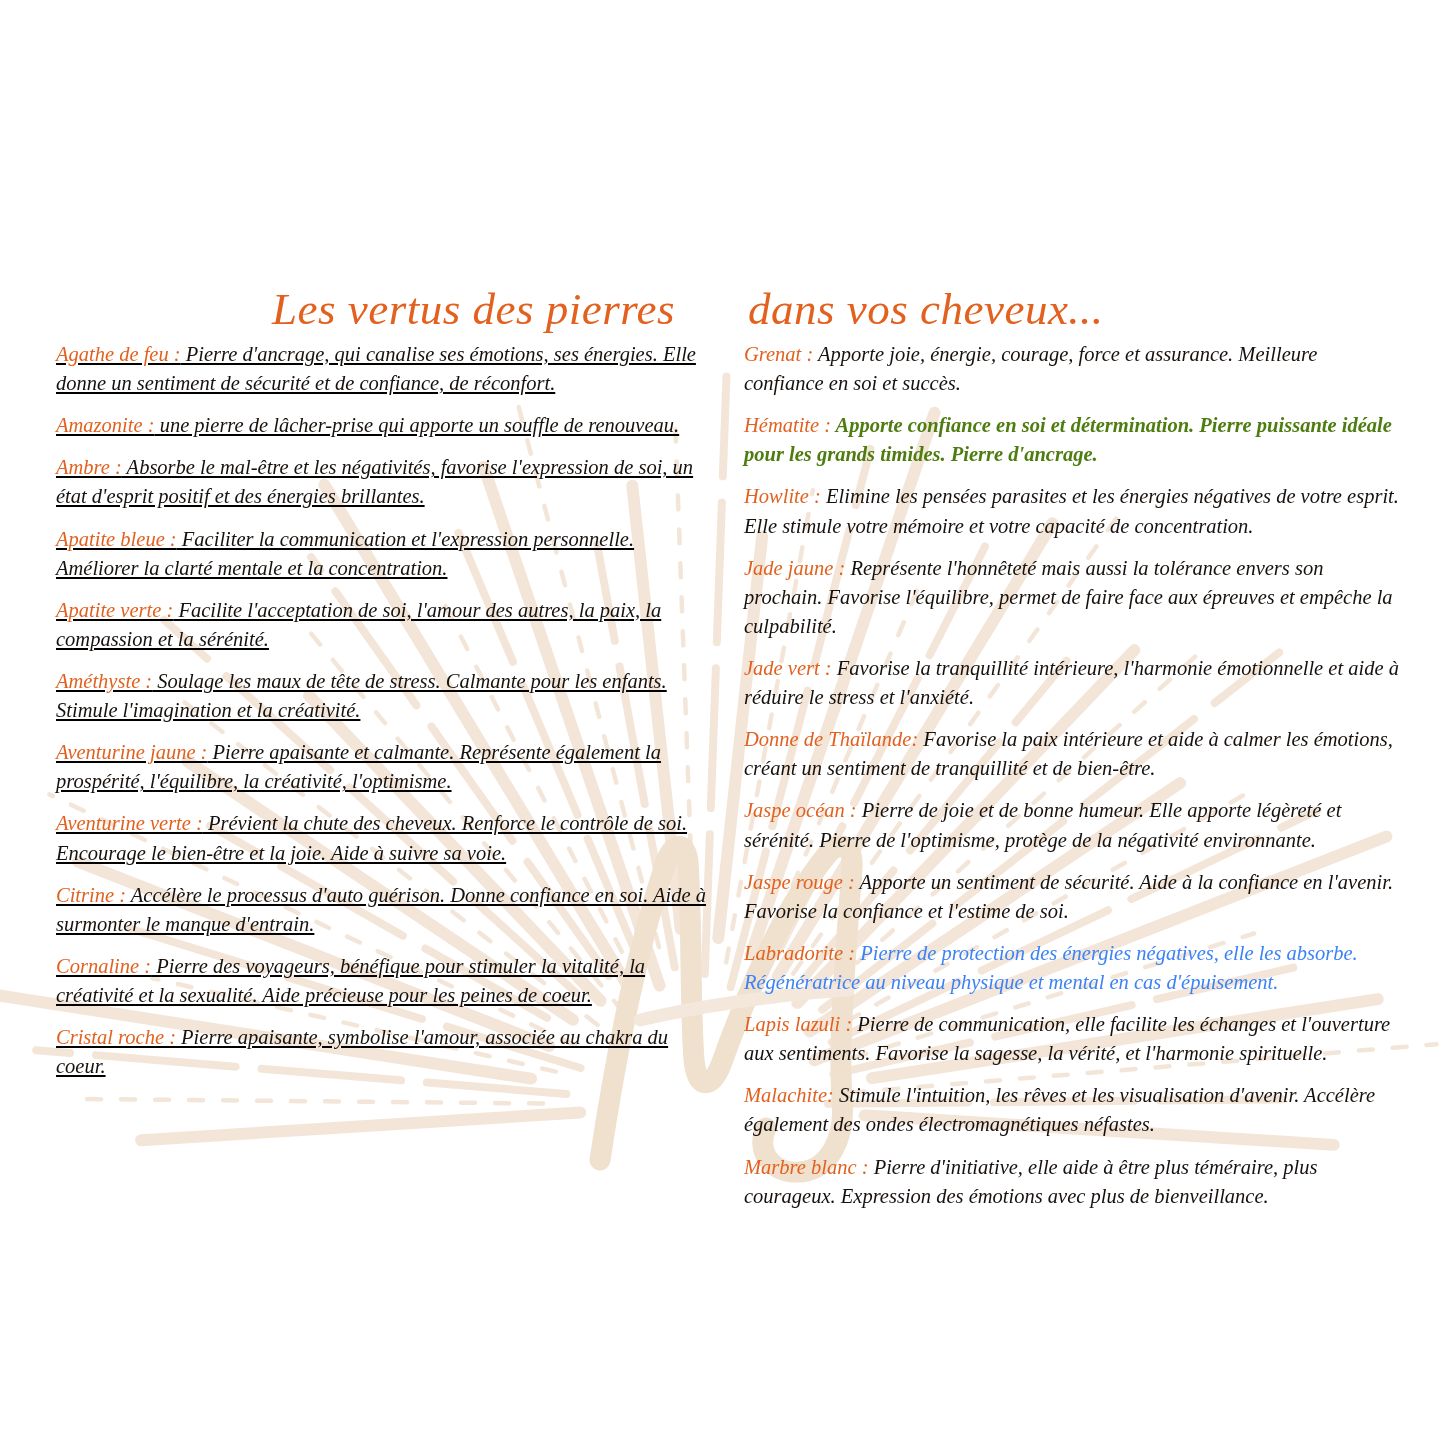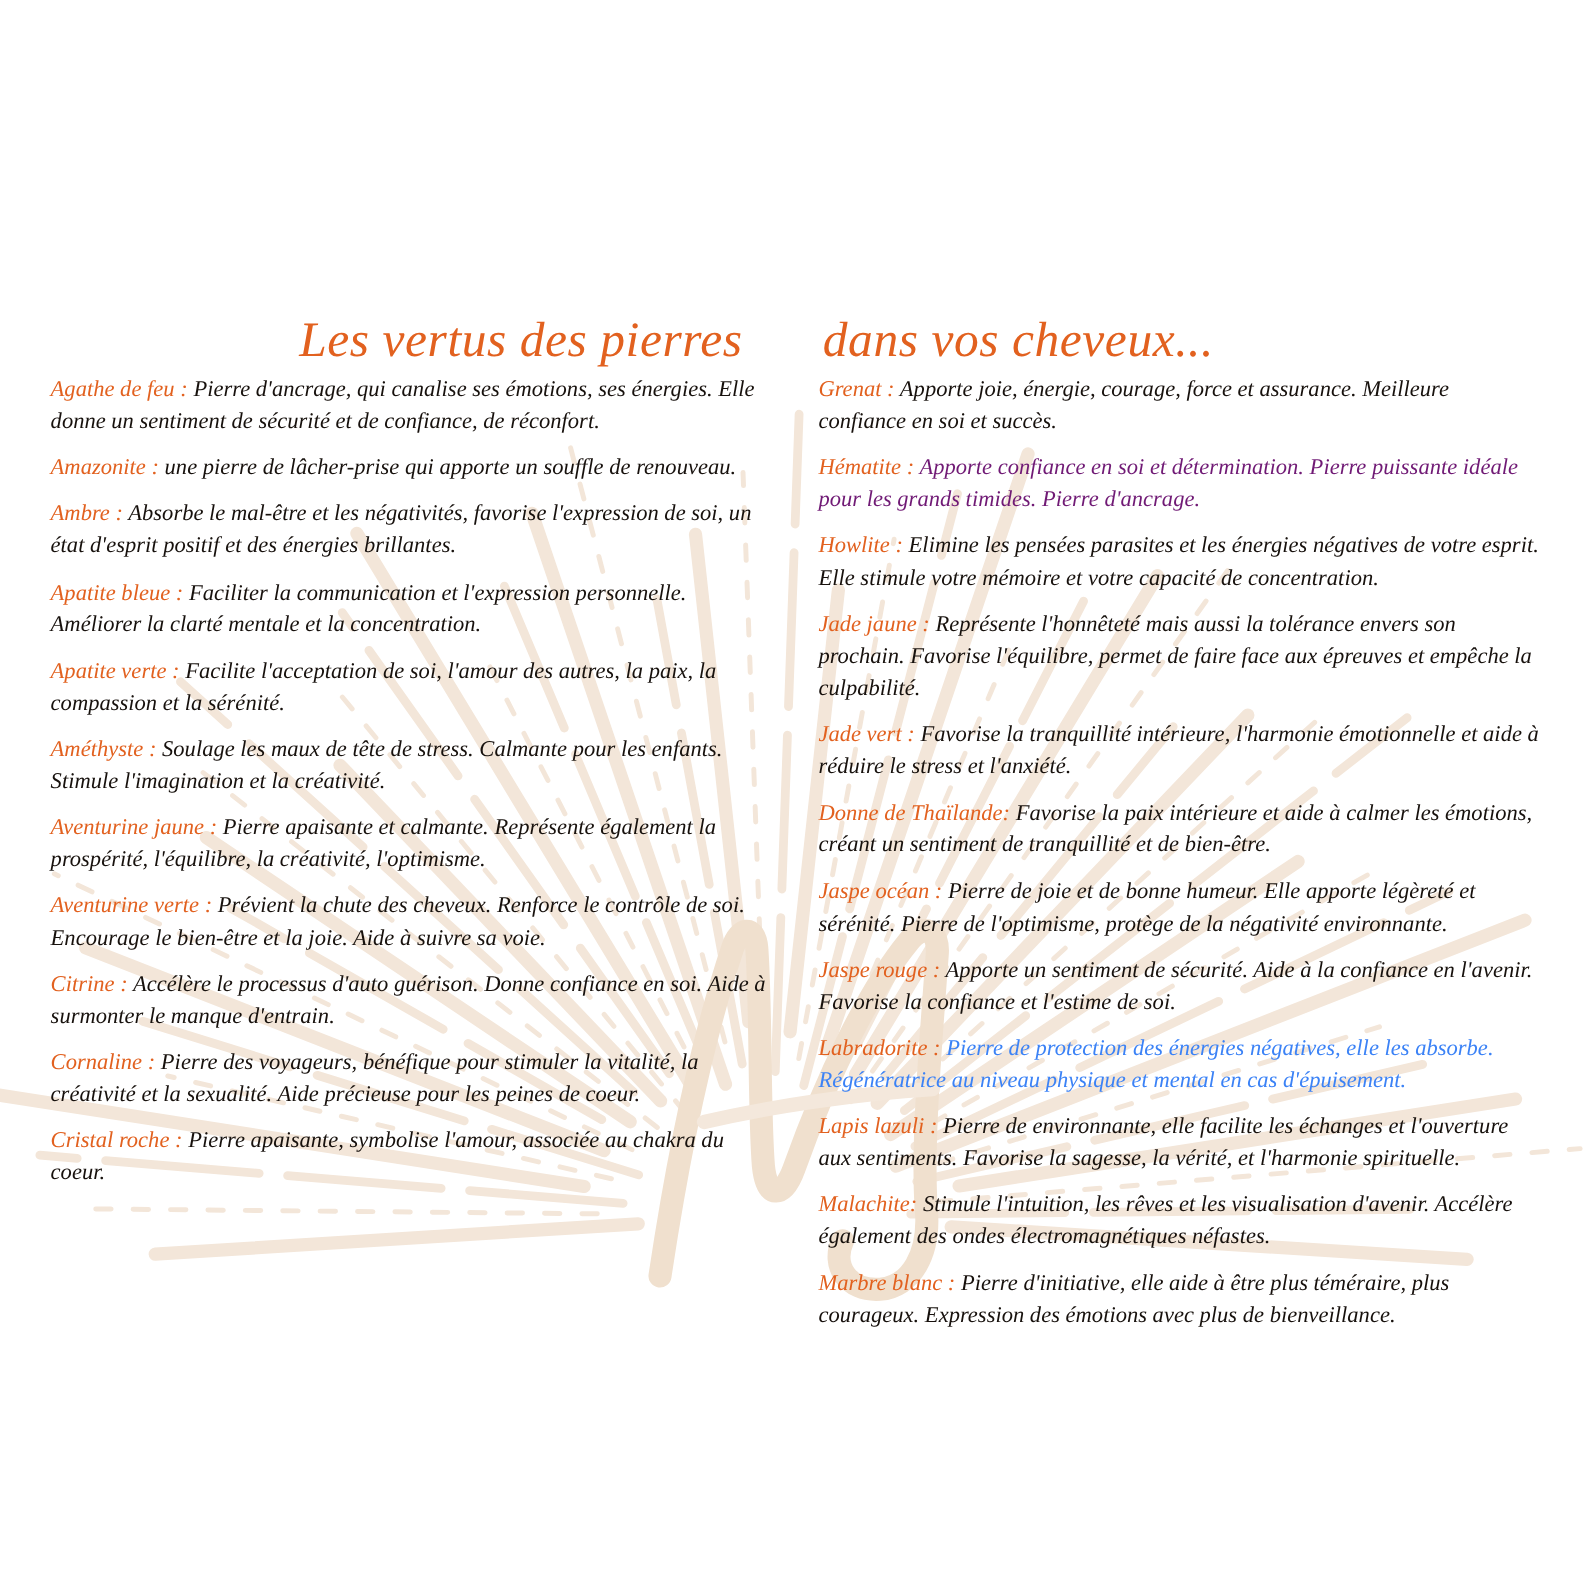--- a/index.html
+++ b/index.html
@@ -46,21 +46,21 @@
     line-height: 1;
   }
   #title-left  { left: 272px; top: 287px; }
   #title-right { left: 748px; top: 287px; }
 
   
   .column {
     position: absolute;
     top: 340px;
   }
-  #col-left  { left: 46px;  width: 660px; }
+  #col-left  { left: 56px;  width: 660px; text-decoration: underline; }
   #col-right { left: 744px; width: 655px; }
 
   .entry {
     margin: 0 0 13px 0;
     font-style: italic;
     font-size: 20.5px;
     line-height: 1.42;
     color: #17110d;
     text-align: left;
   }
@@ -148,26 +148,26 @@
       <p class="entry"><span class="term" style="color: rgb(226, 97, 31);">Améthyste :</span><span class="desc" style="color: rgb(23, 17, 13);"> Soulage les maux de tête de stress. Calmante pour les enfants. Stimule l'imagination et la créativité.</span></p>
       <p class="entry"><span class="term" style="color: rgb(226, 97, 31);">Aventurine jaune :</span><span class="desc" style="color: rgb(23, 17, 13);"> Pierre apaisante et calmante. Représente également la prospérité, l'équilibre, la créativité, l'optimisme.</span></p>
       <p class="entry"><span class="term" style="color: rgb(226, 97, 31);">Aventurine verte :</span><span class="desc" style="color: rgb(23, 17, 13);"> Prévient la chute des cheveux. Renforce le contrôle de soi. Encourage le bien-être et la joie. Aide à suivre sa voie.</span></p>
       <p class="entry"><span class="term" style="color: rgb(226, 97, 31);">Citrine :</span><span class="desc" style="color: rgb(23, 17, 13);"> Accélère le processus d'auto guérison. Donne confiance en soi. Aide à surmonter le manque d'entrain.</span></p>
       <p class="entry"><span class="term" style="color: rgb(226, 97, 31);">Cornaline :</span><span class="desc" style="color: rgb(23, 17, 13);"> Pierre des voyageurs, bénéfique pour stimuler la vitalité, la créativité et la sexualité. Aide précieuse pour les peines de coeur.</span></p>
       <p class="entry"><span class="term" style="color: rgb(226, 97, 31);">Cristal roche :</span><span class="desc" style="color: rgb(23, 17, 13);"> Pierre apaisante, symbolise l'amour, associée au chakra du coeur.</span></p>
     </div>
 
   <div class="column" id="col-right">
       <p class="entry"><span class="term" style="color: rgb(226, 97, 31);">Grenat :</span><span class="desc" style="color: rgb(23, 17, 13);"> Apporte joie, énergie, courage, force et assurance. Meilleure confiance en soi et succès.</span></p>
-      <p class="entry"><span class="term" style="color: rgb(226, 97, 31);">Hématite :</span><span class="desc" style="color: #701a75;"> Apporte confiance en soi et détermination. Pierre puissante idéale pour les grands timides. Pierre d'ancrage.</span></p>
+      <p class="entry"><span class="term" style="color: rgb(226, 97, 31);">Hématite :</span><span class="desc" style="color: #4d7c0f; font-weight: bold;"> Apporte confiance en soi et détermination. Pierre puissante idéale pour les grands timides. Pierre d'ancrage.</span></p>
       <p class="entry"><span class="term" style="color: rgb(226, 97, 31);">Howlite :</span><span class="desc" style="color: rgb(23, 17, 13);"> Elimine les pensées parasites et les énergies négatives de votre esprit. Elle stimule votre mémoire et votre capacité de concentration.</span></p>
       <p class="entry"><span class="term" style="color: rgb(226, 97, 31);">Jade jaune :</span><span class="desc" style="color: rgb(23, 17, 13);"> Représente l'honnêteté mais aussi la tolérance envers son prochain. Favorise l'équilibre, permet de faire face aux épreuves et empêche la culpabilité.</span></p>
       <p class="entry"><span class="term" style="color: rgb(226, 97, 31);">Jade vert :</span><span class="desc" style="color: rgb(23, 17, 13);"> Favorise la tranquillité intérieure, l'harmonie émotionnelle et aide à réduire le stress et l'anxiété.</span></p>
       <p class="entry"><span class="term" style="color: rgb(226, 97, 31);">Donne de Thaïlande:</span><span class="desc" style="color: rgb(23, 17, 13);"> Favorise la paix intérieure et aide à calmer les émotions, créant un sentiment de tranquillité et de bien-être.</span></p>
       <p class="entry"><span class="term" style="color: rgb(226, 97, 31);">Jaspe océan :</span><span class="desc" style="color: rgb(23, 17, 13);"> Pierre de joie et de bonne humeur. Elle apporte légèreté et sérénité. Pierre de l'optimisme, protège de la négativité environnante.</span></p>
       <p class="entry"><span class="term" style="color: rgb(226, 97, 31);">Jaspe rouge :</span><span class="desc" style="color: rgb(23, 17, 13);"> Apporte un sentiment de sécurité. Aide à la confiance en l'avenir. Favorise la confiance et l'estime de soi.</span></p>
       <p class="entry"><span class="term" style="color: rgb(226, 97, 31);">Labradorite :</span><span class="desc" style="color: #3b82f6;"> Pierre de protection des énergies négatives, elle les absorbe. Régénératrice au niveau physique et mental en cas d'épuisement.</span></p>
-      <p class="entry"><span class="term" style="color: rgb(226, 97, 31);">Lapis lazuli :</span><span class="desc" style="color: rgb(23, 17, 13);"> Pierre de environnante, elle facilite les échanges et l'ouverture aux sentiments. Favorise la sagesse, la vérité, et l'harmonie spirituelle.</span></p>
+      <p class="entry"><span class="term" style="color: rgb(226, 97, 31);">Lapis lazuli :</span><span class="desc" style="color: rgb(23, 17, 13);"> Pierre de communication, elle facilite les échanges et l'ouverture aux sentiments. Favorise la sagesse, la vérité, et l'harmonie spirituelle.</span></p>
       <p class="entry"><span class="term" style="color: rgb(226, 97, 31);">Malachite:</span><span class="desc" style="color: rgb(23, 17, 13);"> Stimule l'intuition, les rêves et les visualisation d'avenir. Accélère également des ondes électromagnétiques néfastes.</span></p>
       <p class="entry"><span class="term" style="color: rgb(226, 97, 31);">Marbre blanc :</span><span class="desc" style="color: rgb(23, 17, 13);"> Pierre d'initiative, elle aide à être plus téméraire, plus courageux. Expression des émotions avec plus de bienveillance.</span></p>
     </div>
 
 </div>
 
 </body></html>

